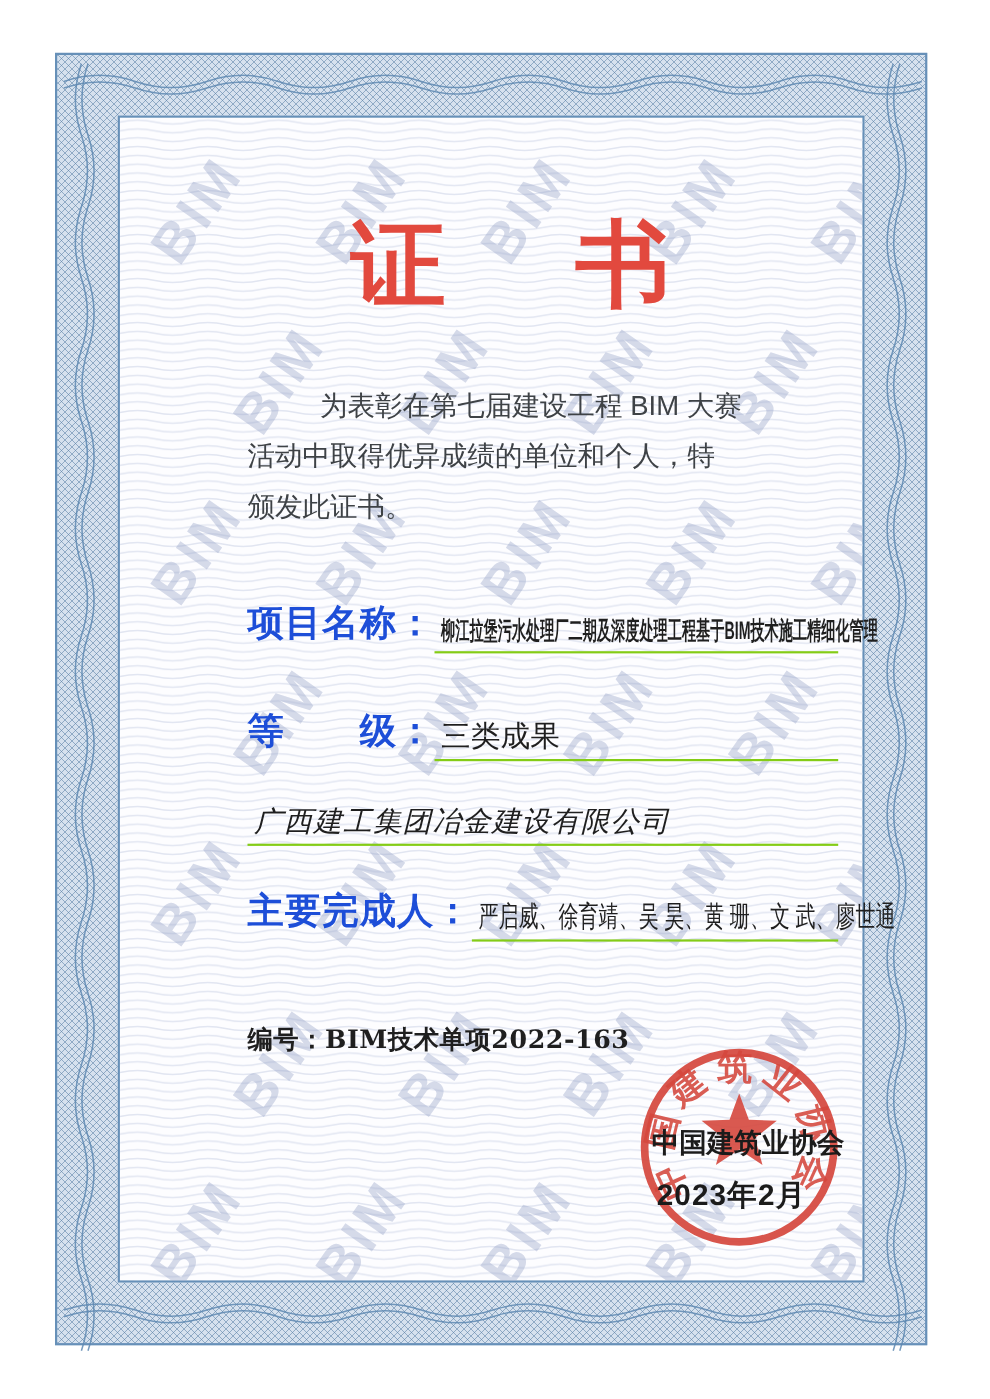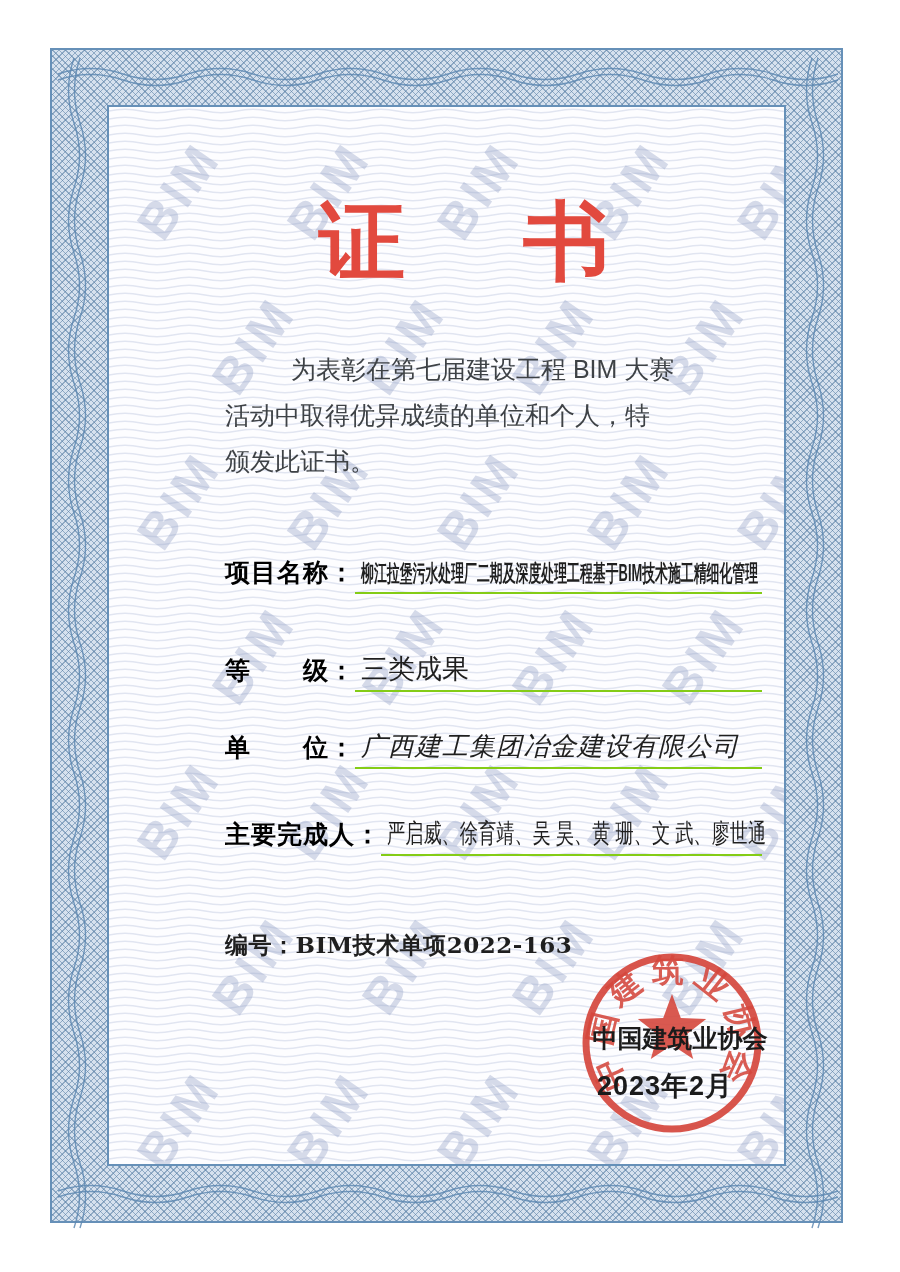--- a/index.html
+++ b/index.html
@@ -40,21 +40,21 @@
     font-family:"DejaVu Serif",serif;font-weight:bold;
     font-size:86px;line-height:1;letter-spacing:16px;color:#e2493e;
   }
   .body-text{position:absolute;left:181px;top:346px;width:565px;
     font-size:25px;line-height:46px;color:#3e4246;}
   .body-text .bl{white-space:nowrap;}
   .body-text .indent{text-indent:66px;}
 
   .row{position:absolute;left:181px;width:537px;display:flex;align-items:flex-end;height:44px;}
   .r1{top:550px;} .r2{top:648px;} .r3{top:725px;} .r4{top:812px;}
-  .flabel{font-size:25px;font-weight:bold;color:#000000;white-space:nowrap;padding-bottom:5px;letter-spacing:1px;}
+  .flabel{font-size:33px;font-weight:bold;color:#1d4ed8;white-space:nowrap;padding-bottom:5px;letter-spacing:1px;}
   .fline{flex:1;border-bottom:2px solid #84cc16;padding:0 2px 3px 6px;min-width:0;}
   .fval{display:inline-block;white-space:nowrap;color:#1f1f1f;}
   .r1 .fval{font-size:23px;font-weight:bold;transform:scaleX(0.56);transform-origin:left bottom;}
   .r2 .fline{text-align:left;}
   .r2 .fval{font-size:27px;}
   .r3 .fval{font-size:26px;letter-spacing:1px;font-style:italic;}
   .r4 .fval{font-size:26px;transform:scaleX(0.70);transform-origin:left bottom;}
 
   .serial{position:absolute;left:181px;top:930px;font-family:"DejaVu Serif",serif;
     font-weight:bold;font-size:23px;color:#1f1f1f;letter-spacing:0.5px;}
@@ -148,21 +148,20 @@
       <span class="flabel">项目名称：</span>
       <span class="fline"><span class="fval">柳江拉堡污水处理厂二期及深度处理工程基于BIM技术施工精细化管理</span></span>
     </div>
 
     <div class="row r2">
       <span class="flabel">等　　级：</span>
       <span class="fline"><span class="fval">三类成果</span></span>
     </div>
 
     <div class="row r3">
-      <span class="flabel">单　　位：</span>
       <span class="fline"><span class="fval">广西建工集团冶金建设有限公司</span></span>
     </div>
 
     <div class="row r4">
       <span class="flabel">主要完成人：</span>
       <span class="fline"><span class="fval">严启威、徐育靖、吴 昊、黄 珊、文 武、廖世通</span></span>
     </div>
 
     <div class="serial"><span>编号：</span><span>BIM技术单项2022-163</span></div>
 

